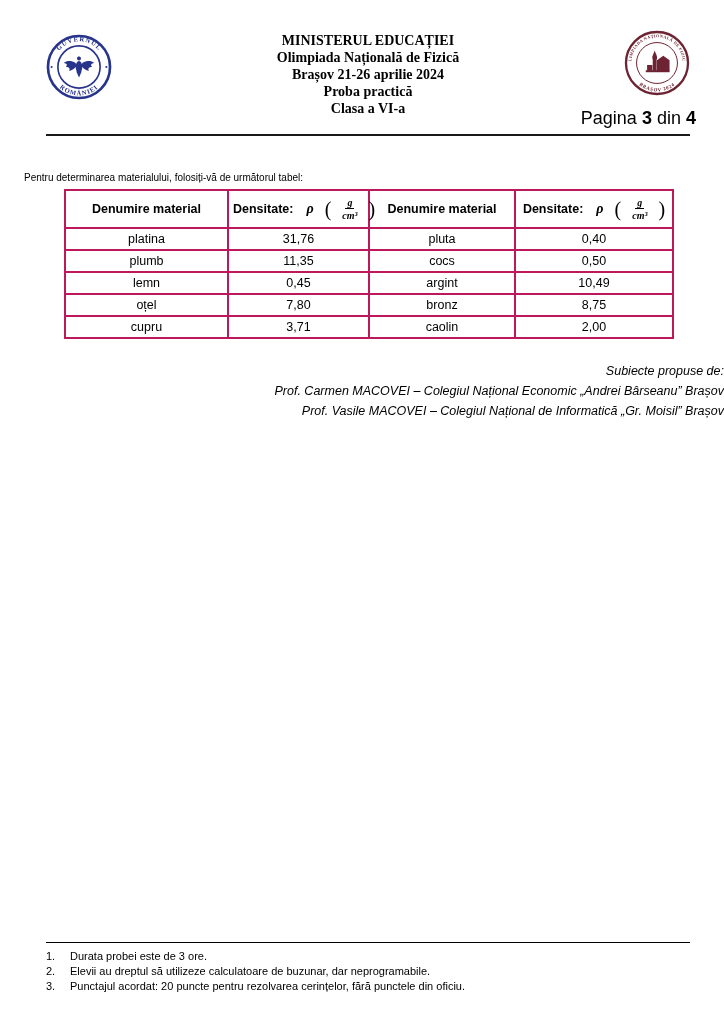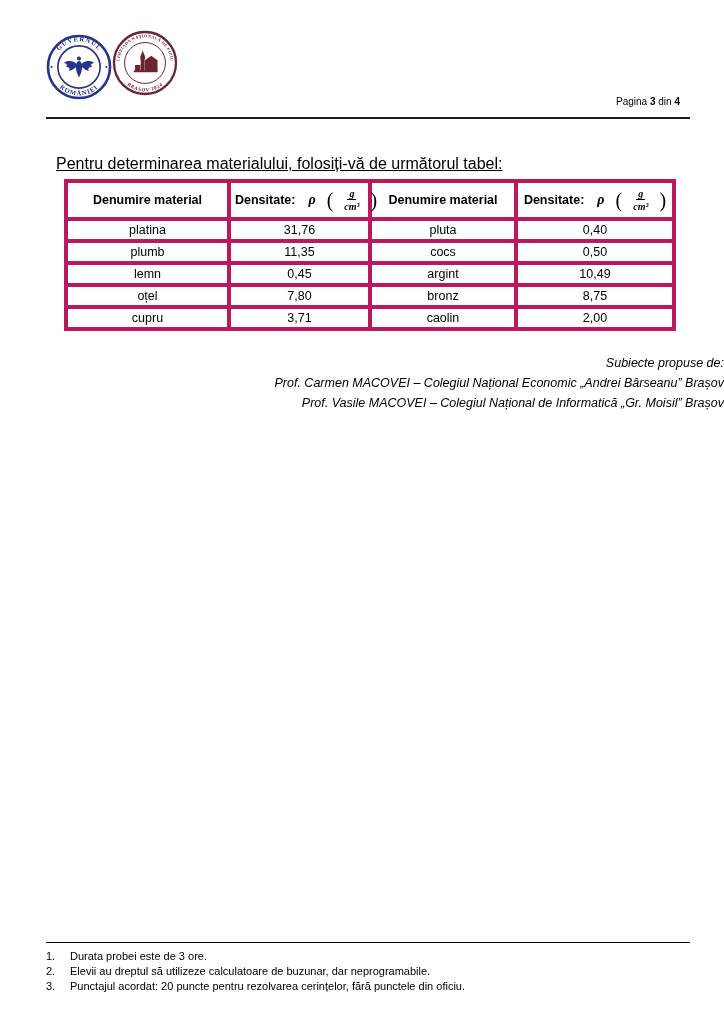--- a/index.html
+++ b/index.html
@@ -9,26 +9,26 @@
     position: relative; width: 724px; height: 1024px; background: #fff;
     font-family: "Liberation Sans", sans-serif; color: #000; overflow: hidden;
   }
   .header-row { display: flex; align-items: flex-start; padding: 30px 34px 0 46px; }
   .seal { width: 66px; height: 66px; flex: 0 0 auto; }
   .seal-left { margin-top: 4px; }
   .title-block {
     flex: 1; text-align: center; font-family: "Liberation Serif", serif;
     font-weight: 700; font-size: 14px; line-height: 17px; padding-top: 2px;
   }
-  .page-indicator { text-align: right; padding-right: 44px; font-size: 10px; margin-top: -6px; line-height: 15px; margin-left: 36px; }
+  .page-indicator { text-align: right; padding-right: 28px; font-size: 18px; margin-top: -6px; line-height: 15px; margin-left: 36px; }
   .page-indicator b { font-weight: 700; }
   .header-rule { border: none; border-top: 2px solid #1a1a1a; margin: 8px 34px 0 46px; }
-  .intro { margin: 36px 48px 6px 56px; font-size: 16px; text-decoration: underline; }
+  .intro { margin: 36px 48px 6px 24px; font-size: 10px; }
   .density-table { border-collapse: collapse; margin-left: 64px; width: 608px; font-size: 12.5px; table-layout: fixed; }
-  .density-table th, .density-table td { border: 4px solid #be185d; text-align: center; padding: 1px 4px; height: 22px; }
+  .density-table th, .density-table td { border: 2px solid #be185d; text-align: center; padding: 1px 4px; height: 22px; }
   .density-table th { height: 38px; font-weight: 700; }
   .dh { display: inline-flex; align-items: center; justify-content: center; gap: 11px; }
   .rho { font-family: "Liberation Serif", serif; font-style: italic; font-weight: 700; font-size: 14px; margin-left: 2px; }
   .paren { font-family: "Liberation Serif", serif; font-size: 20px; font-weight: 400; line-height: 1; }
   .frac { display: inline-flex; flex-direction: column; align-items: center; line-height: 1.1; font-size: 10px;
           font-family: "Liberation Serif", serif; font-style: italic; font-weight: 700; }
   .frac .num { border-bottom: 1px solid #000; padding: 0 2px; }
   .frac .den { padding-top: 0.5px; }
   .credits { margin-top: 22px; text-align: right; font-style: italic; font-size: 12.5px; line-height: 20px; }
   .credit-name { font-weight: 400; }
@@ -64,20 +64,27 @@
         <path d="M50 34 l-3 2 5 1 z"></path>
         <ellipse cx="50" cy="50" rx="5" ry="9"></ellipse>
         <path d="M45 44 C38 40 32 40 27 44 C32 45 33 47 30 50 C35 50 37 52 35 56 C40 55 43 53 46 49 Z"></path>
         <path d="M55 44 C62 40 68 40 73 44 C68 45 67 47 70 50 C65 50 63 52 65 56 C60 55 57 53 54 49 Z"></path>
         <path d="M46 57 l4 9 4 -9 z"></path>
       </g>
       <circle cx="8.5" cy="50" r="1.6" fill="#27348b"></circle>
       <circle cx="91.5" cy="50" r="1.6" fill="#27348b"></circle>
     </svg>
 
+    <div class="title-block">
+      <div>MINISTERUL EDUCAȚIEI</div>
+      <div>Olimpiada Națională de Fizică</div>
+      <div>Brașov 21-26 aprilie 2024</div>
+      <div>Proba practică</div>
+      <div>Clasa a VI-a</div>
+    </div>
 
     <svg class="seal" viewBox="0 0 100 100">
       <circle cx="50" cy="50" r="47" fill="#ffffff" stroke="#6d2332" stroke-width="3.5"></circle>
       <circle cx="50" cy="50" r="31" fill="#ffffff" stroke="#6d2332" stroke-width="1.5"></circle>
       <defs>
         <path id="arcTopR" d="M 11,50 A 39,39 0 0,1 89,50"></path>
         <path id="arcBotR" d="M 7,50 A 43,43 0 0,0 93,50"></path>
       </defs>
       <text fill="#6d2332" font-size="6.3" font-weight="bold" letter-spacing="0.6">
         <textPath href="#arcTopR" startOffset="50%" text-anchor="middle">OLIMPIADA NAȚIONALĂ DE FIZICĂ</textPath>

